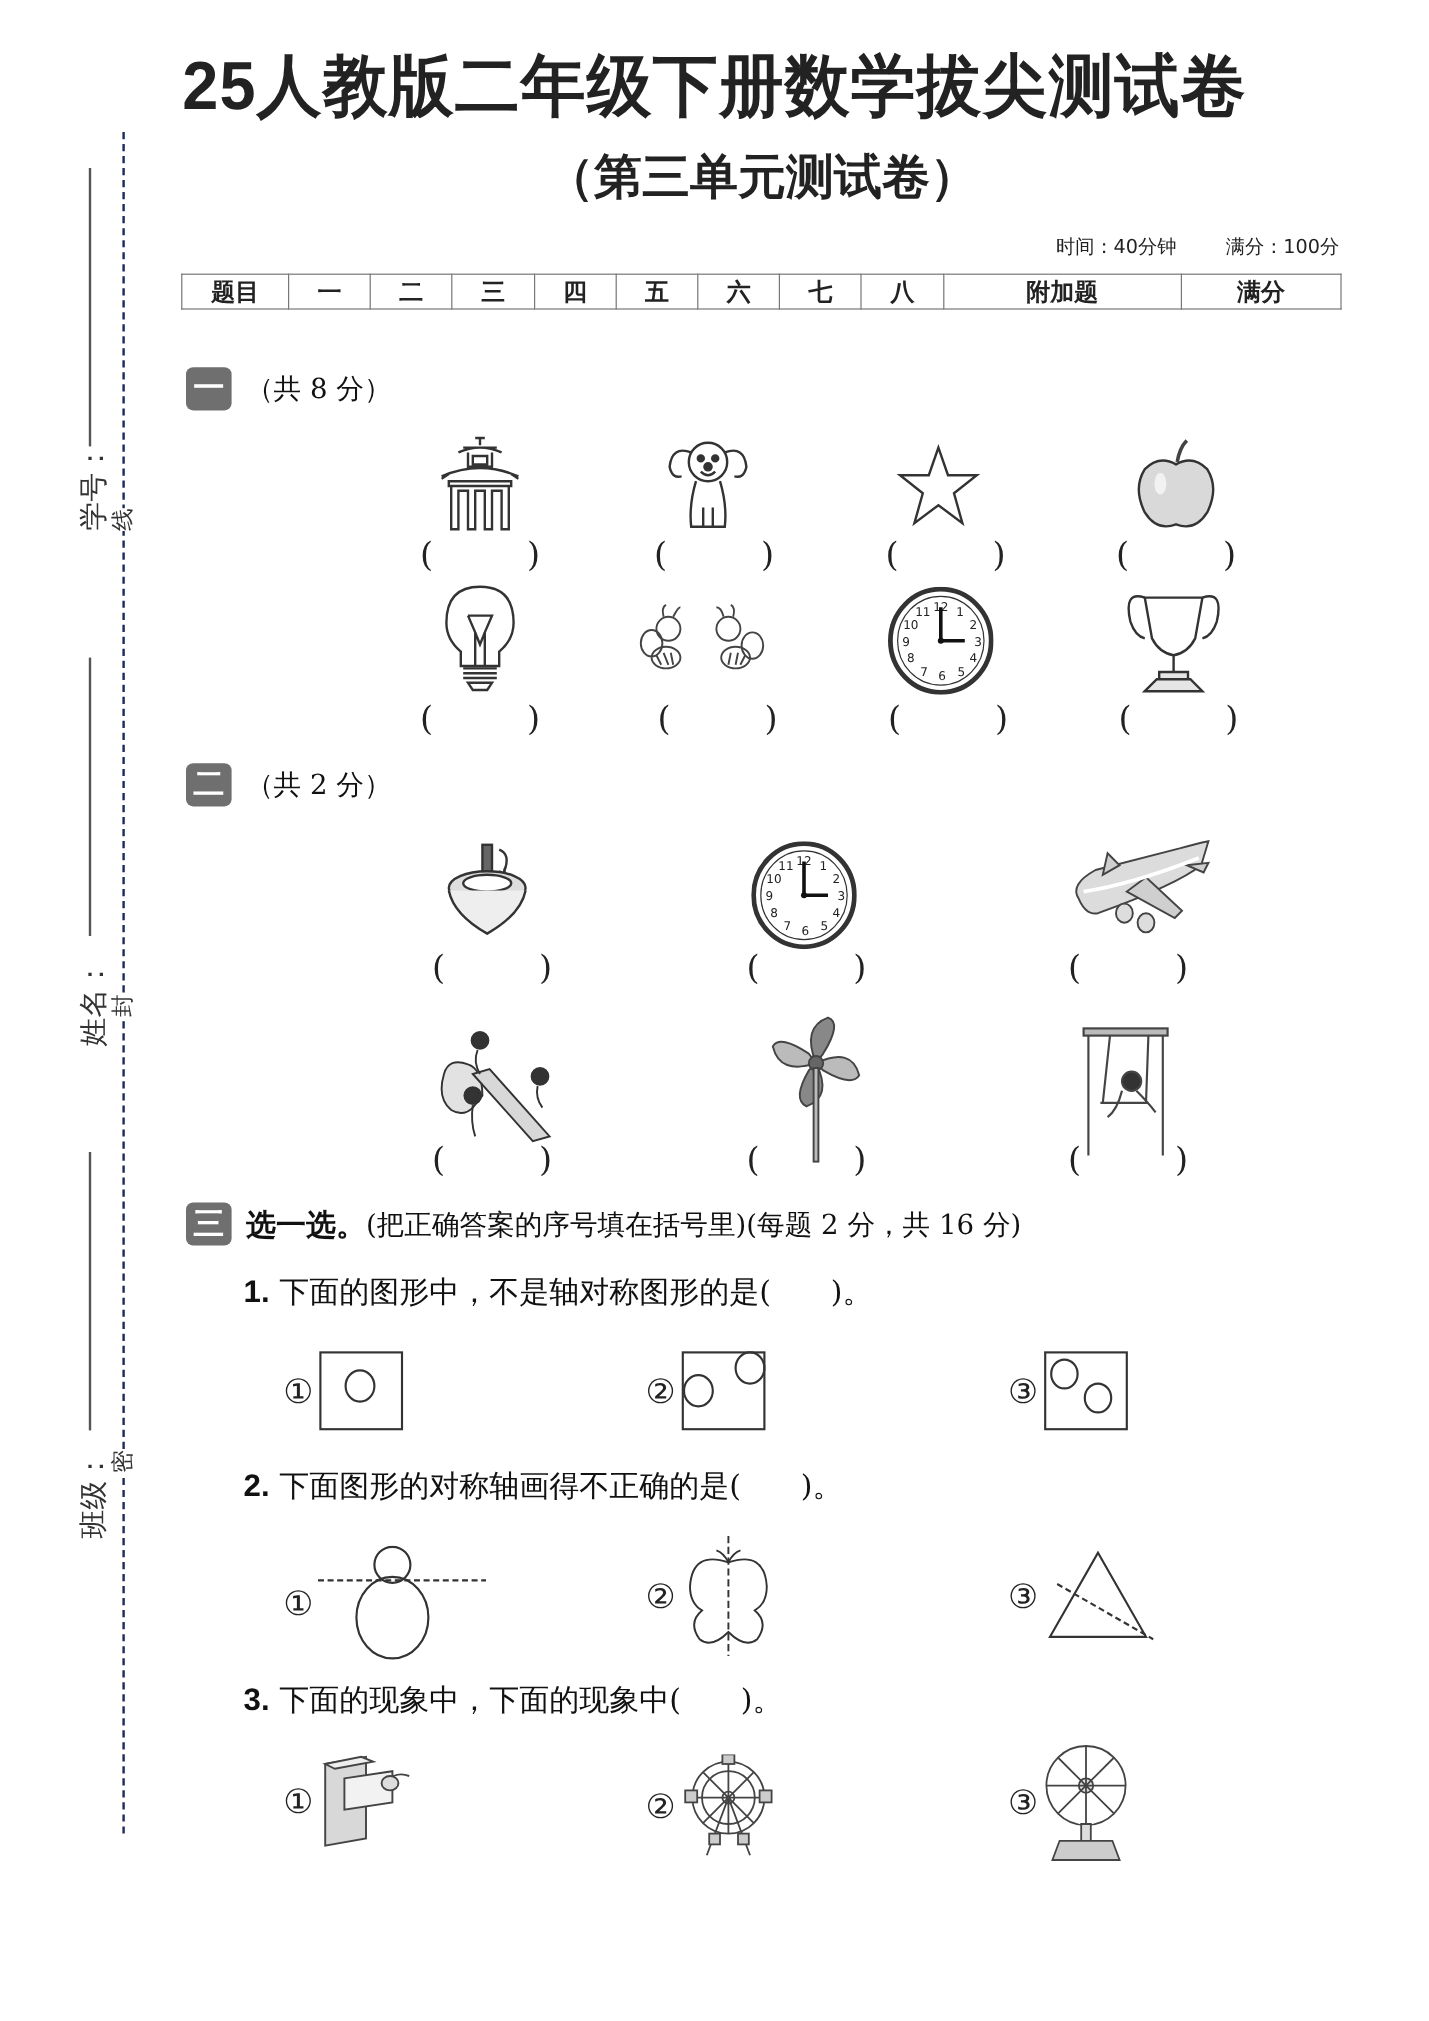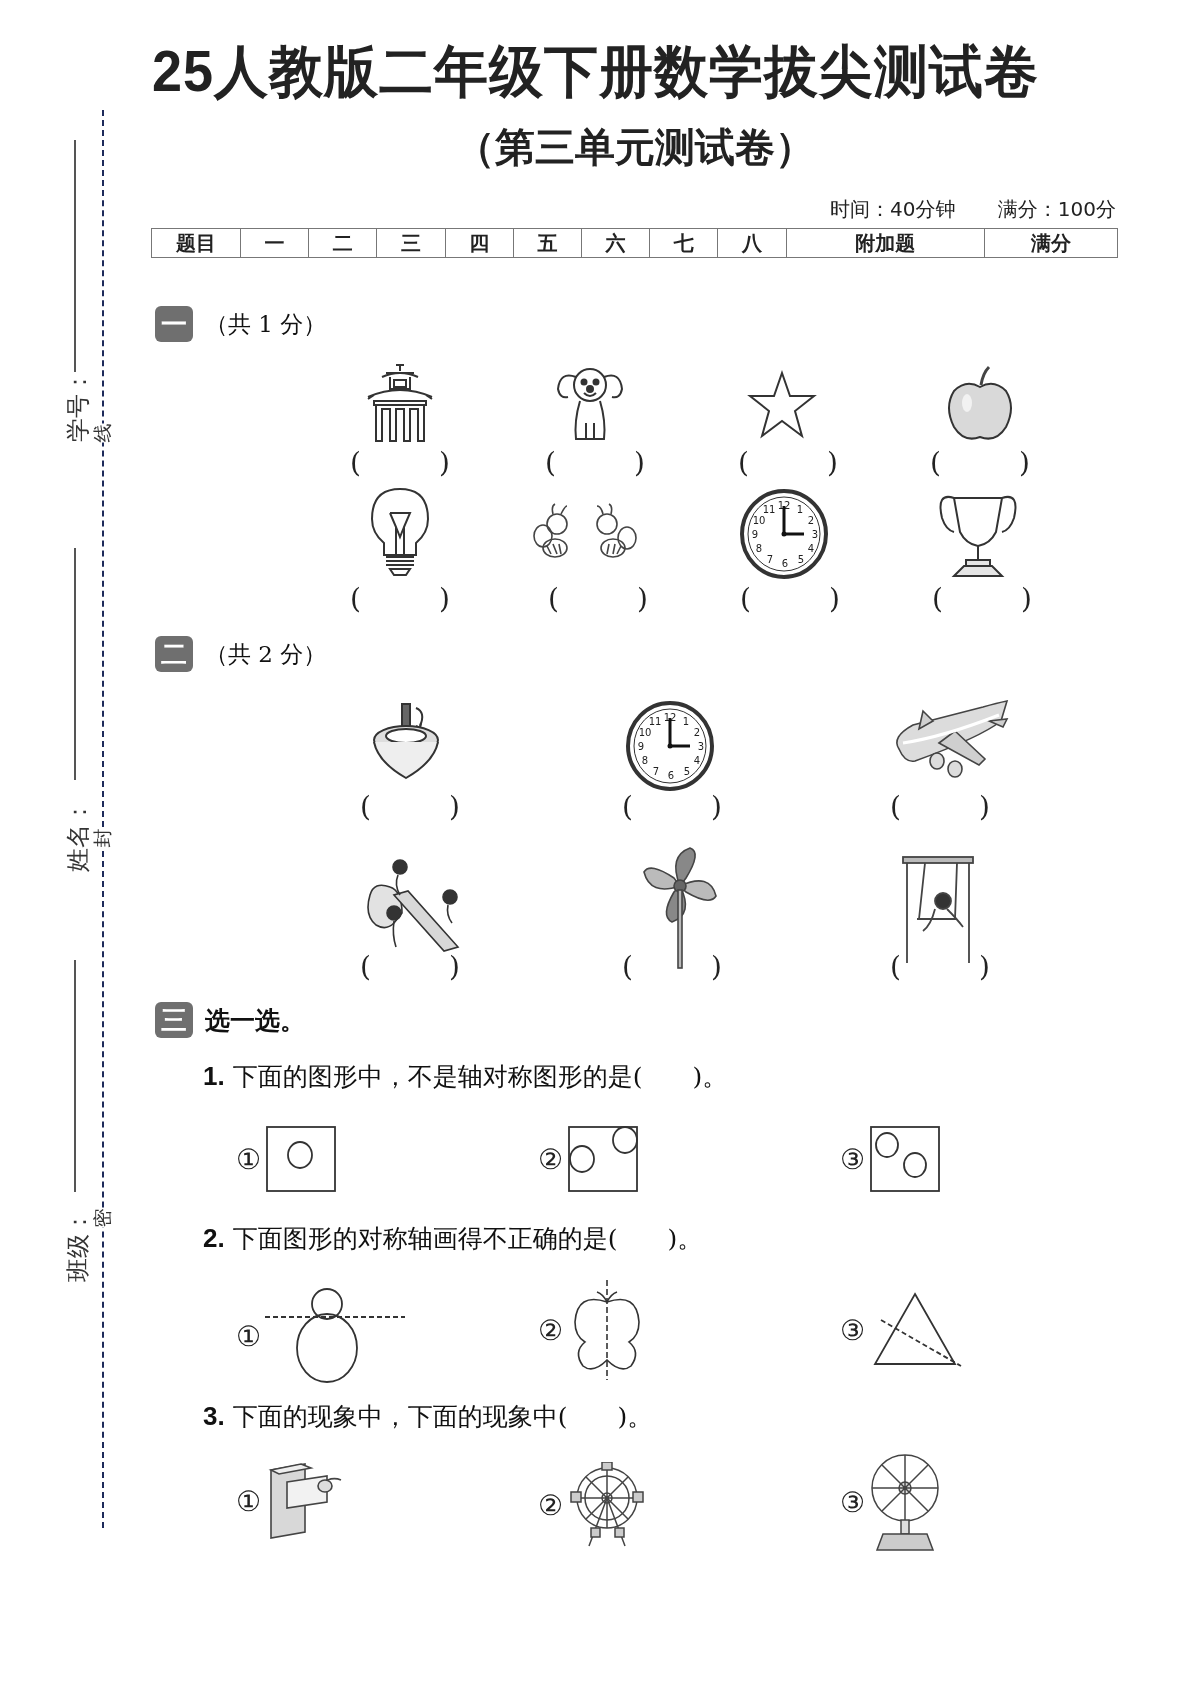--- a/index.html
+++ b/index.html
@@ -11,21 +11,21 @@
   .title {
     left: 0; width: 1191px; top: 36px; text-align: center;
     font-size: 54px; font-weight: bold; letter-spacing: 1px; color: #222;
     font-family: "Liberation Sans", "DejaVu Sans", sans-serif;
     transform: scaleY(1.05);
   }
   .subtitle {
     left: 0; width: 1270px; top: 120px; text-align: center;
     font-size: 40px; font-weight: bold; color: #222;
   }
-  .meta { top: 196px; right: 75px; font-size: 20px; color: #222; text-align: right; }
+  .meta { top: 196px; right: 75px; font-size: 16px; color: #222; text-align: right; }
   .meta span + span { margin-left: 36px; }
 
   table.score {
     position: absolute; left: 151px; top: 228px; width: 967px; border-collapse: collapse;
     font-size: 20px;
   }
   table.score td {
     border: 1.5px solid #777; text-align: center; height: 28px; padding: 0; font-weight: bold; color:#222;
   }
 
@@ -84,21 +84,21 @@
     <td>七</td>
     <td>八</td>
     <td>附加题</td>
     <td>满分</td>
   </tr>
 </tbody>
   </table>
 
 <div class="abs sec-head" style="top:306px;">
   <div class="sec-badge">一</div>
-  <span class="sec-note">（共 1 分）</span>
+  <span class="sec-note">（共 8 分）</span>
 </div>
 
 <div class="abs pic" style="left:355px;top:360px;width:90px;height:85px;">
   <svg width="80" height="80" viewBox="0 0 80 80" fill="none" stroke="#333" stroke-width="2">
     <path d="M36 2 h8 M40 2 v6 M26 10 h28 M22 14 q18 -8 36 0 M30 14 v12 h20 v-12 M34 17 h12 v7 h-12z M8 34 q32 -14 64 0 M14 32 l-6 4 M66 32 l6 4 M14 38 h52 v4 h-52z M16 42 v36 h6 v-32 h8 v32 h6 v-32 h8 v32 h6 v-32 h8 v32 h6 v-36"></path>
   </svg>
 </div>
 <div class="abs pic" style="left:545px;top:360px;width:90px;height:85px;">
   <svg width="80" height="80" viewBox="0 0 80 80" fill="none" stroke="#333" stroke-width="2">
     <ellipse cx="40" cy="22" rx="16" ry="16"></ellipse>
@@ -307,20 +307,21 @@
     <span>)</span>
   </div>
 <div class="abs paren" style="left:890px;top:950px;">
     <span>(</span>
     <span>)</span>
   </div>
 
 <div class="abs sec-head" style="top:1002px;">
   <div class="sec-badge">三</div>
   <span>选一选。</span>
+  <span class="sec-note">(把正确答案的序号填在括号里)(每题 2 分，共 16 分)</span>
 </div>
 
 <div class="abs q" style="top:1060px;">
   <b>1.</b>
   <span>下面的图形中，不是轴对称图形的是(　　)。</span>
 </div>
 <div class="abs opt" style="left:236px;top:1125px;">
   <span class="circnum">①</span>
   <svg width="72" height="68" viewBox="0 0 72 68" fill="none" stroke="#333" stroke-width="1.8">
       <rect x="2" y="2" width="68" height="64"></rect>

